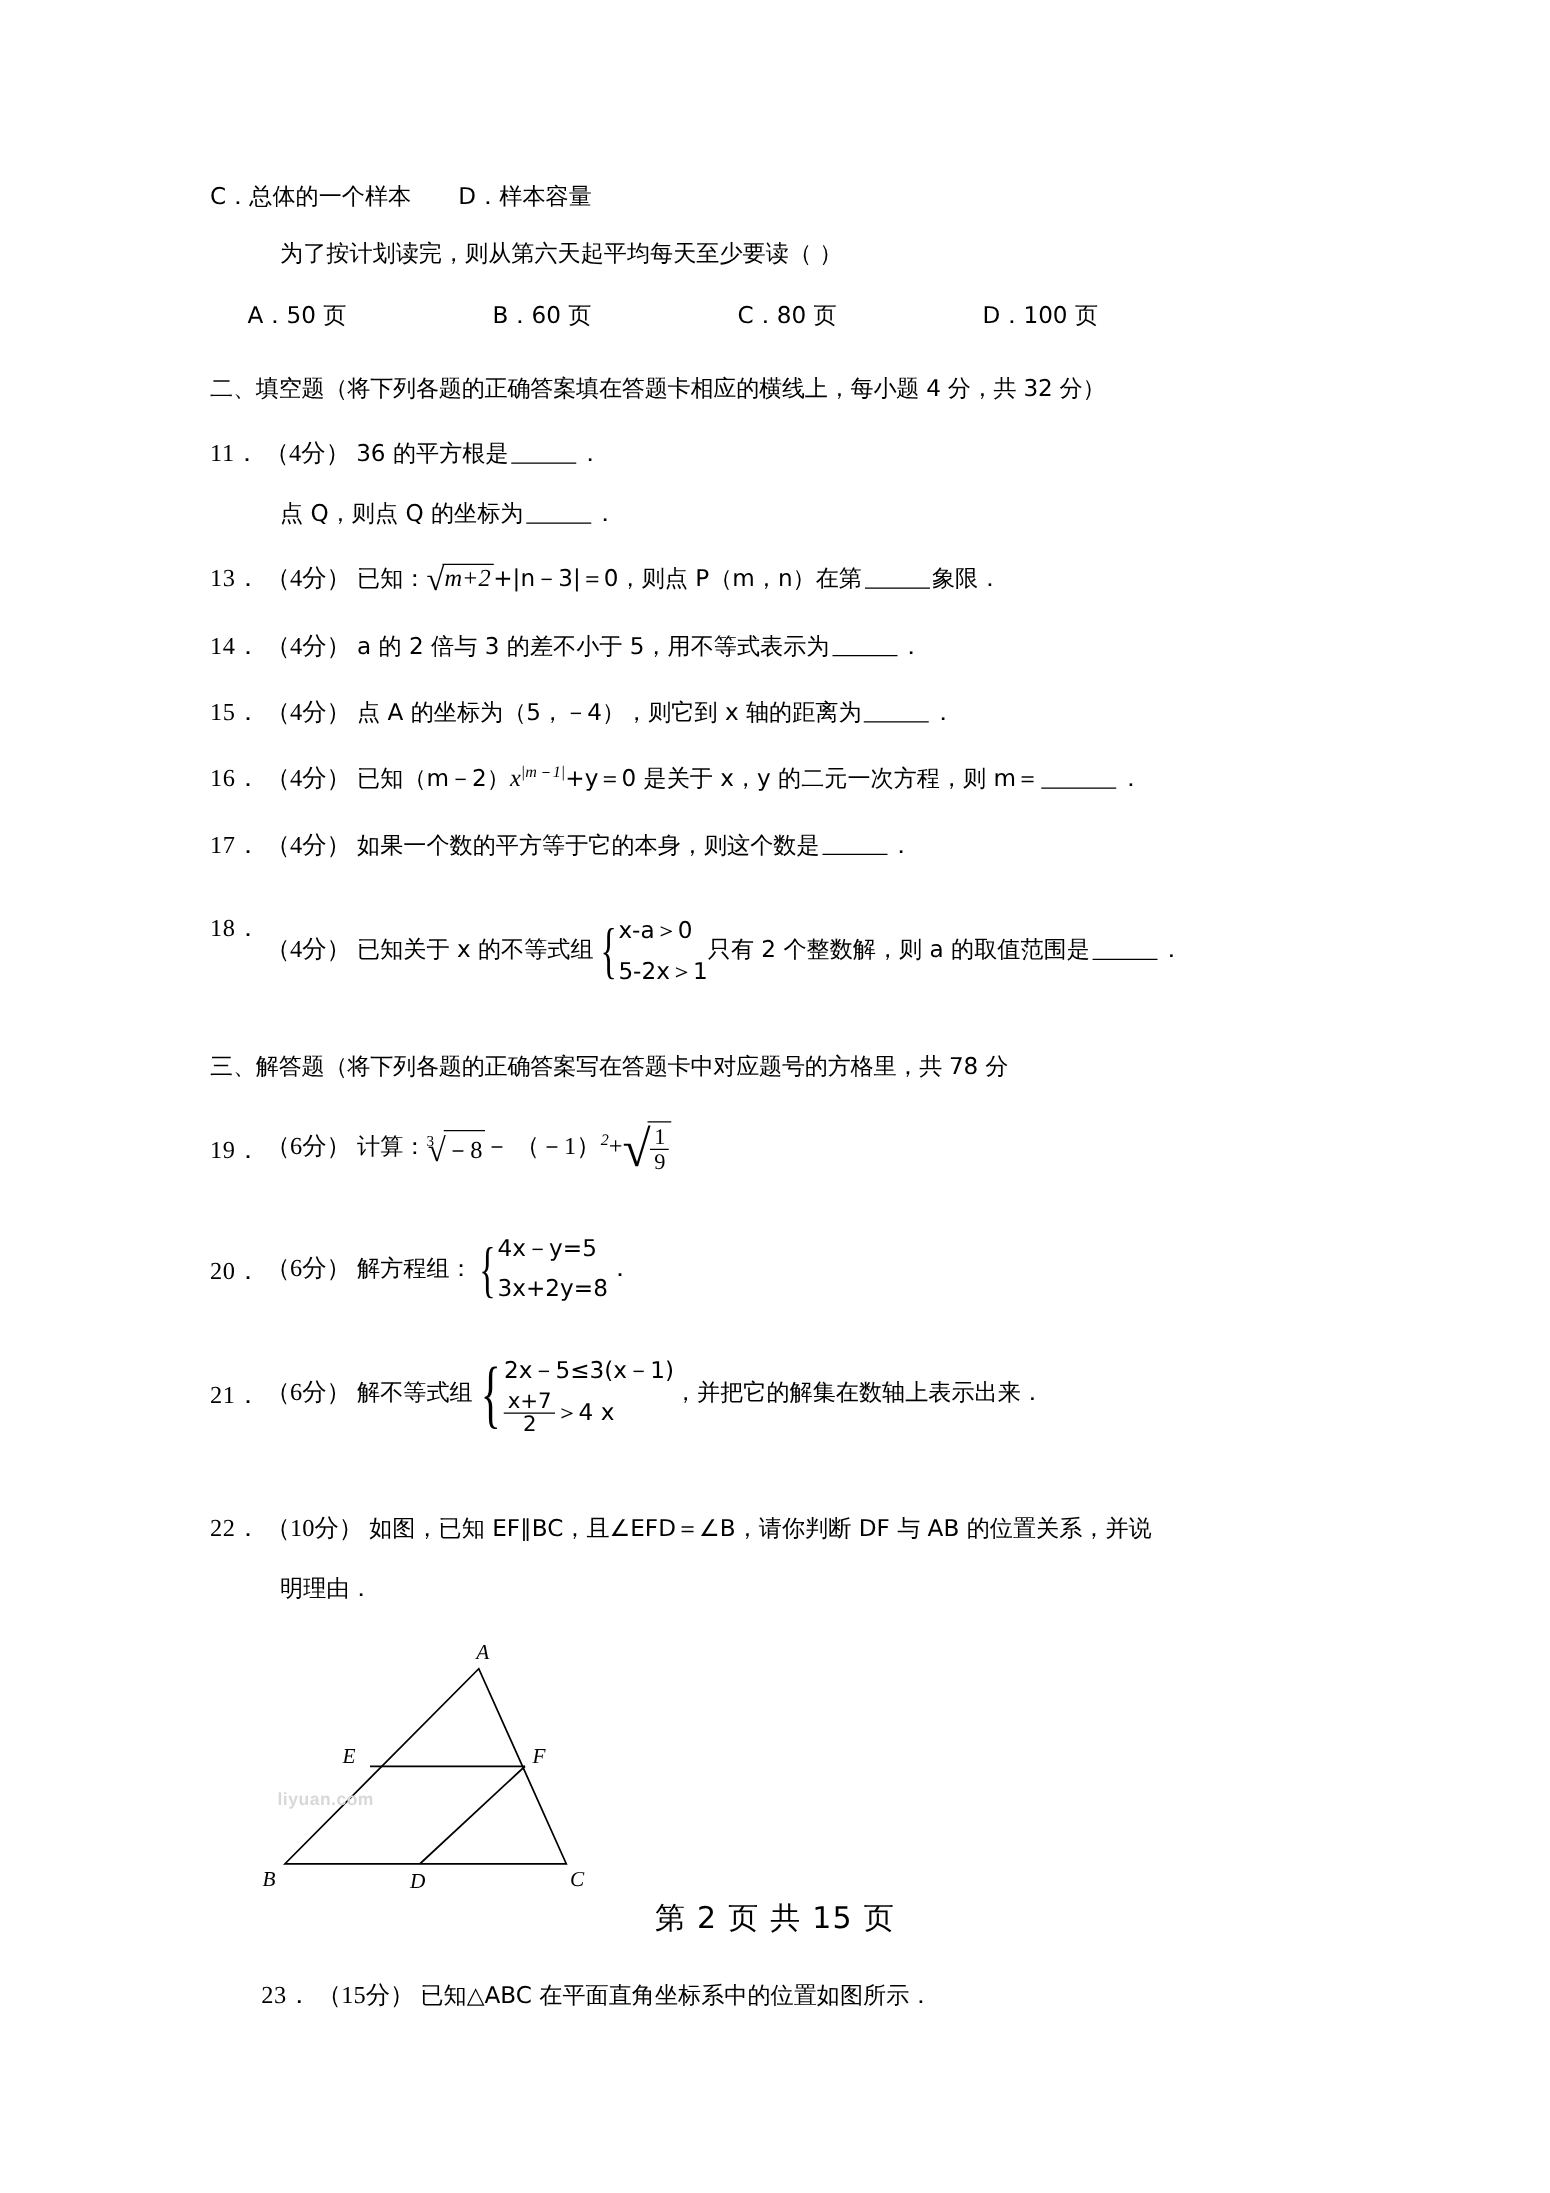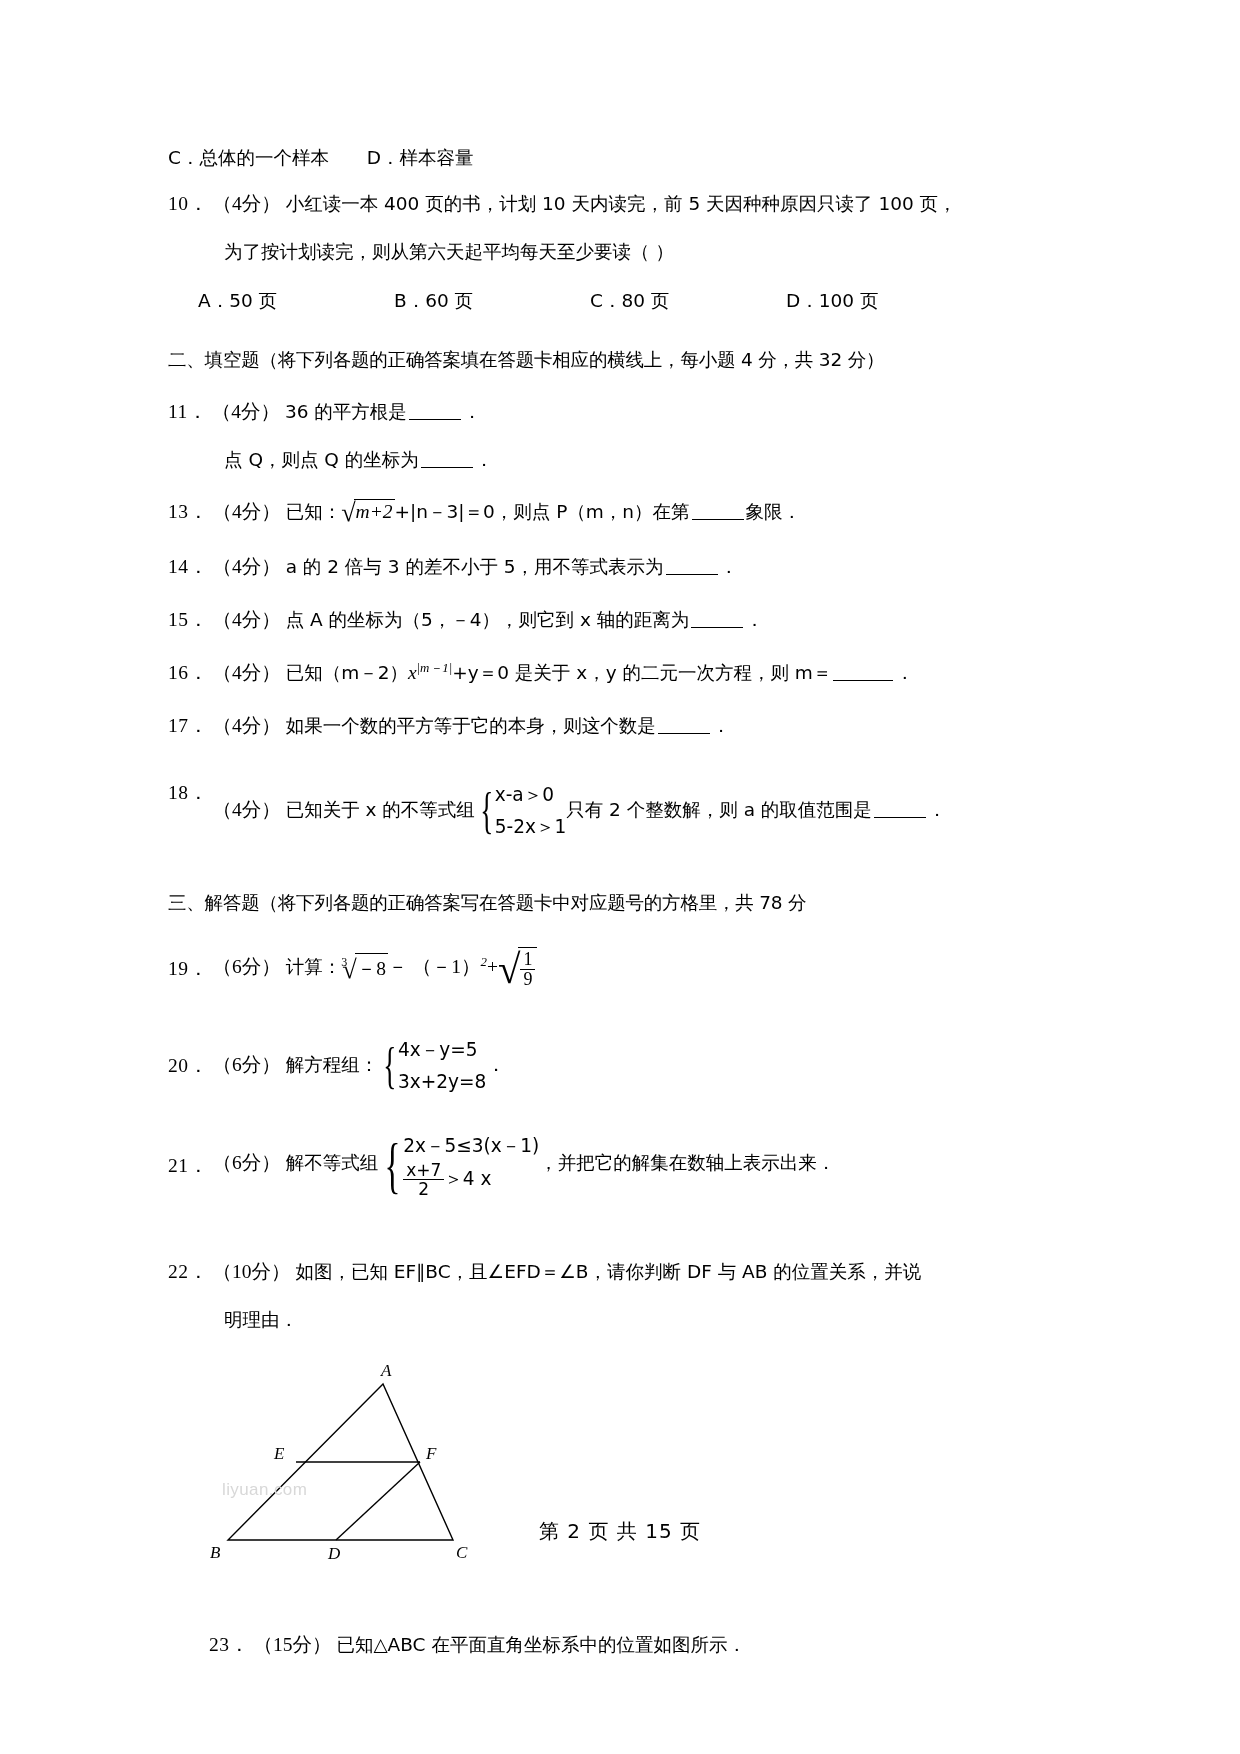--- a/index.html
+++ b/index.html
@@ -156,57 +156,51 @@
     margin-left: 30px;
     position: relative;
     width: 420px;
     height: 225px;
   }
   .figure svg { display: block; }
   .watermark {
     position: absolute;
     left: 24px;
     top: 118px;
-    font-size: 17px;
+    font-size: 14px;
     color: #d8d8d8;
     font-family: "Liberation Sans", sans-serif;
     letter-spacing: 0.4px;
+    font-weight: bold;
   }
 
   
   .footer {
     position: absolute;
     left: 0;
     top: 1502px;
     width: 1240px;
     text-align: center;
     font-family: "DejaVu Sans", "Liberation Sans", sans-serif;
-    font-size: 20px;
+    font-size: 24px;
     letter-spacing: 1px;
   }
 </style>
 </head>
 <body>
 
 <div class="page">
   <div class="content">
 
     <div class="line" style="margin-top:0;">
       <span class="cn">C．总体的一个样本</span>
       <span style="display:inline-block;width:28px;"></span>
       <span class="cn">D．样本容量</span>
     </div>
 
-    <div class="qrow" style="margin-top:22px;">
-      <span class="qnum">10．</span>
-      <span class="qbody">
-        <span>（4分）</span>
-        <span class="cn">小红读一本 400 页的书，计划 10 天内读完，前 5 天因种种原因只读了 100 页，</span>
-      </span>
-    </div>
     <div class="indent cn">为了按计划读完，则从第六天起平均每天至少要读（    ）</div>
 
     <div class="choices">
       <div class="cn">A．50 页</div>
       <div class="cn">B．60 页</div>
       <div class="cn">C．80 页</div>
       <div class="cn">D．100 页</div>
     </div>
 
     <div class="sec-head">二、填空题（将下列各题的正确答案填在答题卡相应的横线上，每小题 4 分，共 32 分）</div>

